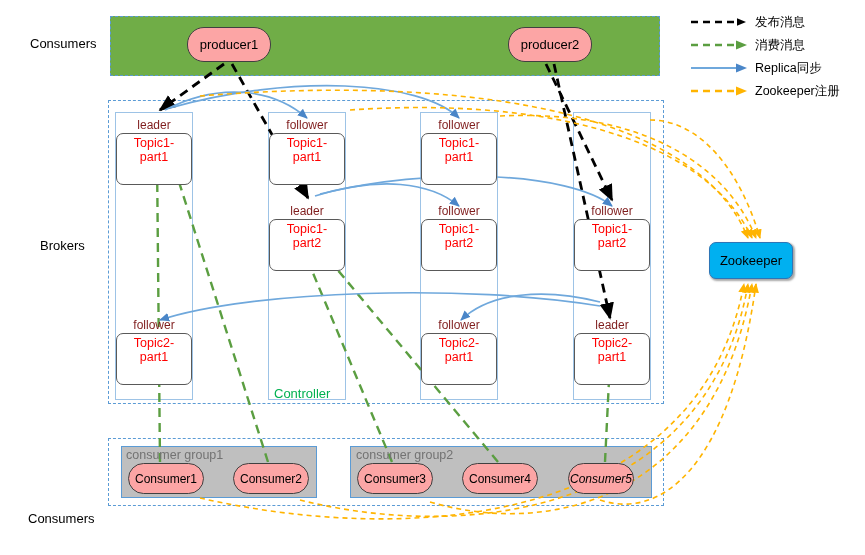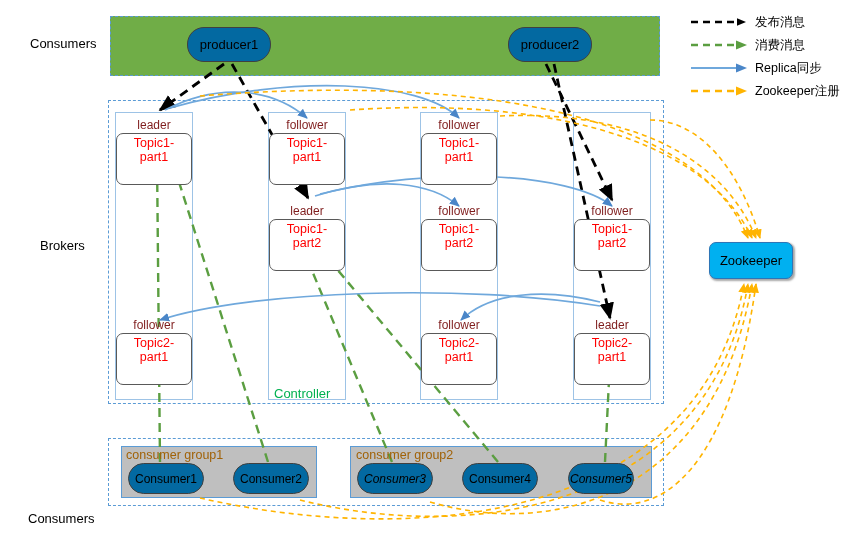--- a/index.html
+++ b/index.html
@@ -26,21 +26,21 @@
     position:absolute;left:110px;top:16px;width:550px;height:60px;
     background:#70ad47;
     border:1px dashed #5b9bd5;
     box-sizing:border-box;
     z-index:1;
   }
 
   
   .wbox{
     position:absolute;
-    background:#0369a1;
+    background:#fca5a5;
     border:1.6px solid #404040;
     border-radius:17px;
     display:flex;align-items:center;justify-content:center;
     font-size:13px;color:#000;
     box-sizing:border-box;
     z-index:6;
   }
 
   
   .brokers-area{
@@ -87,21 +87,21 @@
     border:1.3px dashed #5b9bd5;
     box-sizing:border-box;z-index:1;
   }
   .cgroup{
     position:absolute;
     background:#bfbfbf;
     border:1.3px solid #5b9bd5;
     box-sizing:border-box;z-index:2;
   }
   .cgroup-title{
-    position:absolute;z-index:6;color:#a16207;font-size:12.5px;white-space:nowrap;
+    position:absolute;z-index:6;color:#737373;font-size:12.5px;white-space:nowrap;
   }
 
   
   .zk{
     position:absolute;left:709px;top:242px;width:84px;height:37px;
     background:#00b0f0;
     border:1.5px solid #2e75b6;
     border-radius:7px;
     display:flex;align-items:center;justify-content:center;
     font-size:13px;color:#000;
@@ -213,21 +213,21 @@
   <div class="cgroup-title" style="left:126px;top:448px;">consumer group1</div>
   <div class="wbox" style="left:128px;top:463px;width:76px;height:31px;font-size:12px;">
     <span>Consumer1</span>
   </div>
   <div class="wbox" style="left:233px;top:463px;width:76px;height:31px;font-size:12px;">
     <span>Consumer2</span>
   </div>
 
   <div class="cgroup" style="left:350px;top:446px;width:302px;height:52px;"></div>
   <div class="cgroup-title" style="left:356px;top:448px;">consumer group2</div>
-  <div class="wbox" style="left:357px;top:463px;width:76px;height:31px;font-size:12px;font-style:italic;">
+  <div class="wbox" style="left:357px;top:463px;width:76px;height:31px;font-size:12px;">
     <span>Consumer3</span>
   </div>
   <div class="wbox" style="left:462px;top:463px;width:76px;height:31px;font-size:12px;">
     <span>Consumer4</span>
   </div>
   <div class="wbox" style="left:568px;top:463px;width:66px;height:31px;font-size:12px;font-style:italic;">
     <span>Consumer5</span>
   </div>
 
   <div class="zk">

